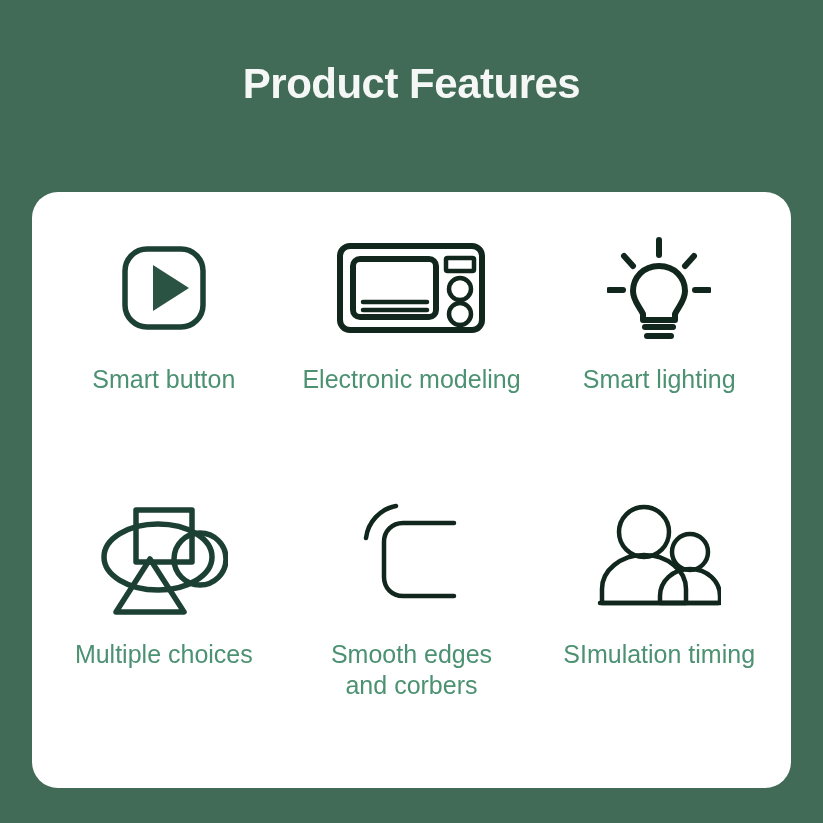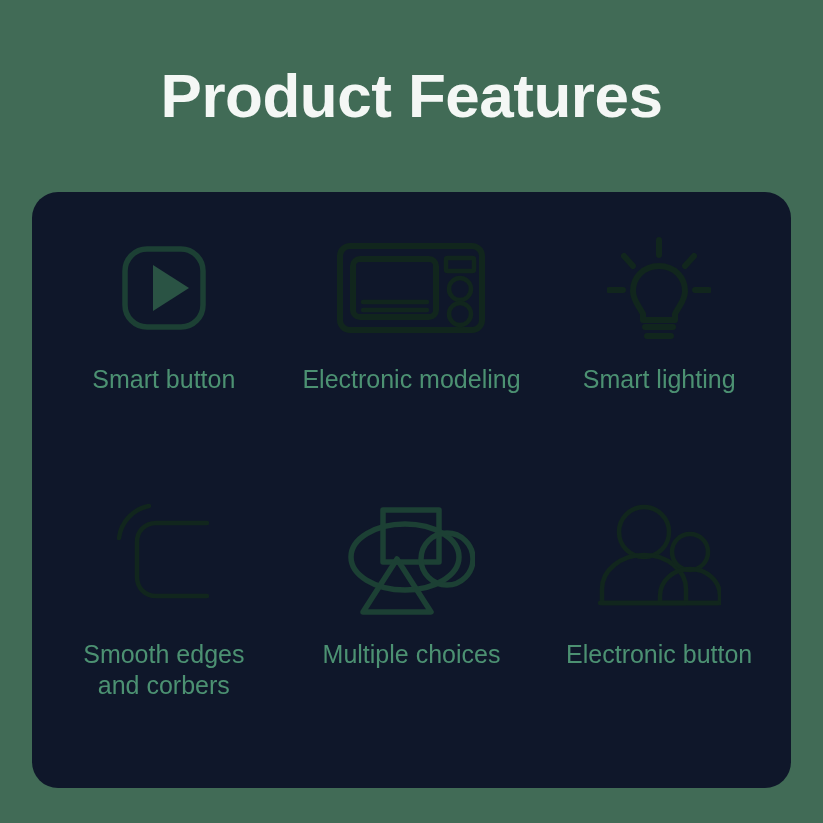--- a/index.html
+++ b/index.html
@@ -23,34 +23,34 @@
     background: #416B56;
   }
 
   .page-title {
     position: absolute;
     top: 60px;
     left: 0;
     width: 823px;
     text-align: center;
     color: #F4F7F5;
-    font-size: 62px;
+    font-size: 42px;
     font-weight: bold;
     letter-spacing: -0.5px;
     line-height: 1.15;
     font-family: "Liberation Sans", sans-serif;
   }
 
   .features-card {
     position: absolute;
     left: 32px;
     top: 192px;
     width: 759px;
     height: 596px;
-    background: #0f172a;
+    background: #ffffff;
     border-radius: 26px;
   }
 
   .features-grid {
     position: absolute;
     inset: 0;
     display: grid;
     grid-template-columns: repeat(3, 1fr);
     grid-template-rows: 1fr 1fr;
     padding: 36px 8px 30px 8px;
@@ -160,49 +160,49 @@
             <line class="stroke" x1="87" y1="22" x2="78" y2="32"></line>
             <line class="stroke" x1="2" y1="56" x2="16" y2="56"></line>
             <line class="stroke" x1="102" y1="56" x2="88" y2="56"></line>
           </svg>
         </div>
         <div class="feature-label">Smart lighting</div>
       </div>
 
       <div class="feature row-2">
         <div class="feature-icon">
-          <svg width="98" height="112" viewBox="0 0 98 112" aria-hidden="true">
-            <path class="stroke-thin" d="M92 23 L41 23 C30 23 22 31 22 42 L22 77 C22 88 30 96 41 96 L92 96"></path>
-            <path class="stroke-thin" d="M4 38 C6 22 18 9 34 6" stroke-width="3.5"></path>
-          </svg>
-        </div>
-        <div class="feature-label">Smooth edges<br>and corbers</div>
-      </div>
-
-      <div class="feature row-2">
-        <div class="feature-icon">
           <svg width="128" height="118" viewBox="0 0 128 118" aria-hidden="true">
             <ellipse class="stroke-round" cx="58" cy="60" rx="54" ry="33"></ellipse>
             <rect class="stroke-round" x="36" y="13" width="56" height="52"></rect>
             <circle class="stroke-round" cx="100" cy="62" r="26"></circle>
             <path class="stroke-round" d="M48 56 L82 114 L14 114 Z" transform="translate(0,-1) scale(1) " style="display:none"></path>
             <path class="stroke-round" d="M50 62 L84 115 L16 115 Z"></path>
           </svg>
         </div>
         <div class="feature-label">Multiple choices</div>
       </div>
 
       <div class="feature row-2">
         <div class="feature-icon">
+          <svg width="98" height="112" viewBox="0 0 98 112" aria-hidden="true">
+            <path class="stroke-thin" d="M92 23 L41 23 C30 23 22 31 22 42 L22 77 C22 88 30 96 41 96 L92 96"></path>
+            <path class="stroke-thin" d="M4 38 C6 22 18 9 34 6" stroke-width="3.5"></path>
+          </svg>
+        </div>
+        <div class="feature-label">Smooth edges<br>and corbers</div>
+      </div>
+
+      <div class="feature row-2">
+        <div class="feature-icon">
           <svg width="124" height="104" viewBox="0 0 124 104" aria-hidden="true">
             <circle class="stroke-thin" cx="47" cy="28" r="25"></circle>
             <path class="stroke-thin" d="M5 99 L5 85 C5 66 24 51 47 51 C70 51 89 66 89 85 L89 99 Z"></path>
             <circle class="stroke-thin" cx="93" cy="48" r="18"></circle>
             <path class="stroke-thin" d="M63 99 L63 92 C63 77 76 65 93 65 C110 65 123 77 123 92 L123 99 Z"></path>
             <line class="stroke-thin" x1="3" y1="99" x2="121" y2="99"></line>
           </svg>
         </div>
-        <div class="feature-label">Electronic button</div>
+        <div class="feature-label">SImulation timing</div>
       </div>
 
     </div>
   </div>
 </div>
 
 </body></html>

